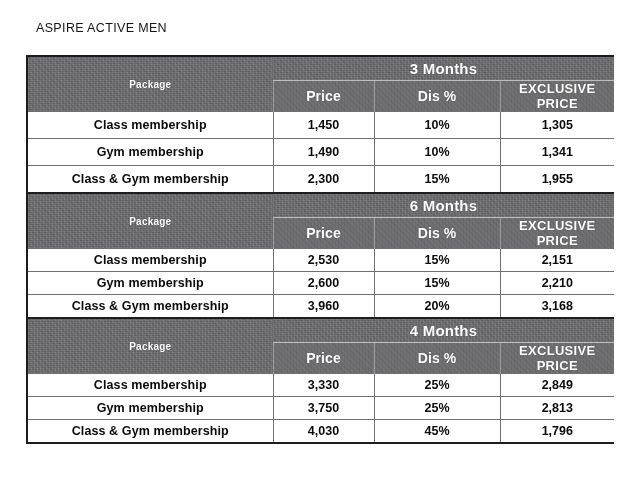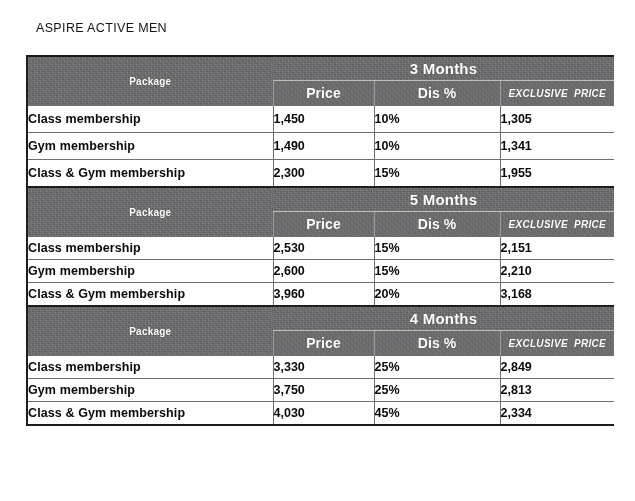--- a/index.html
+++ b/index.html
@@ -85,34 +85,34 @@
   .cell-sub {
     font-size: 14px;
     font-weight: 700;
     height: 24px;
     letter-spacing: 0.1px;
     text-shadow: 0 0 1px rgba(0,0,0,0.4);
     border-left: 1px solid #9a9a9c;
   }
   .cell-sub.first { border-left: 1px solid #9a9a9c; }
   .cell-sub.excl {
-    font-size: 10px;
+    font-size: 13px;
     letter-spacing: 0.3px;
     word-spacing: 3px;
-    font-style: italic;
   }
 
   
   tr.data-row td {
     background: #ffffff;
     border-top: 1px solid #6f6f71;
     border-left: 1px solid #6f6f71;
     font-size: 12.5px;
     font-weight: 700;
     color: #0a0a0a;
+    text-align: center;
     vertical-align: middle;
     padding: 0;
   }
   tr.data-row td.pkg {
     border-left: 0;
     letter-spacing: 0.1px;
   }
   tr.data-row.tall td  { height: 26px; }
   tr.data-row.short td { height: 22px; }
 
@@ -155,21 +155,21 @@
           <td>1,341</td>
         </tr>
         <tr class="data-row tall block-last">
           <td class="pkg">Class &amp; Gym membership</td>
           <td>2,300</td>
           <td>15%</td>
           <td>1,955</td>
         </tr>
         <tr>
           <td class="hdr-cell cell-package hdr-top-rule" rowspan="2">Package</td>
-          <td class="hdr-cell cell-term hdr-top-rule" colspan="3">5 Months</td>
+          <td class="hdr-cell cell-term hdr-top-rule" colspan="3">6 Months</td>
         </tr>
         <tr>
           <td class="hdr-cell cell-sub first">Price</td>
           <td class="hdr-cell cell-sub">Dis %</td>
           <td class="hdr-cell cell-sub excl">EXCLUSIVE PRICE</td>
         </tr>
         <tr class="data-row short">
           <td class="pkg">Class membership</td>
           <td>2,530</td>
           <td>15%</td>
@@ -205,17 +205,17 @@
         <tr class="data-row short">
           <td class="pkg">Gym membership</td>
           <td>3,750</td>
           <td>25%</td>
           <td>2,813</td>
         </tr>
         <tr class="data-row short table-last">
           <td class="pkg">Class &amp; Gym membership</td>
           <td>4,030</td>
           <td>45%</td>
-          <td>2,334</td>
+          <td>1,796</td>
         </tr>
       </tbody>
   </table>
 </div>
 
 </body></html>

